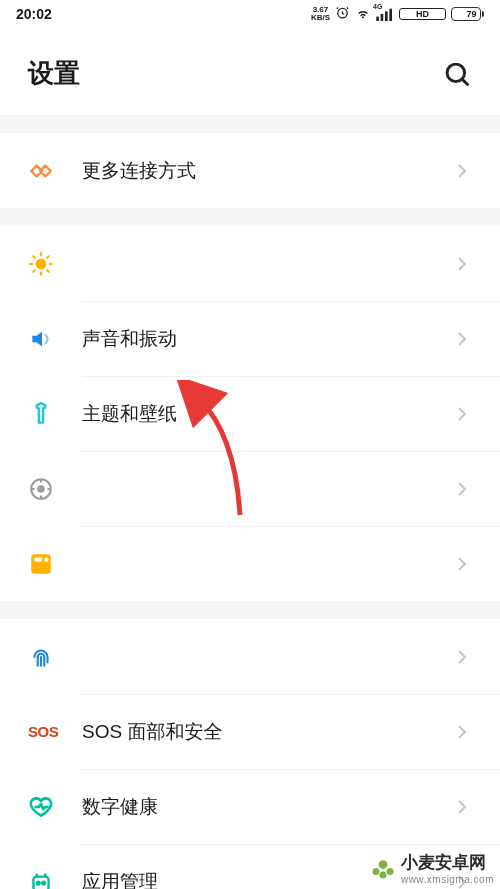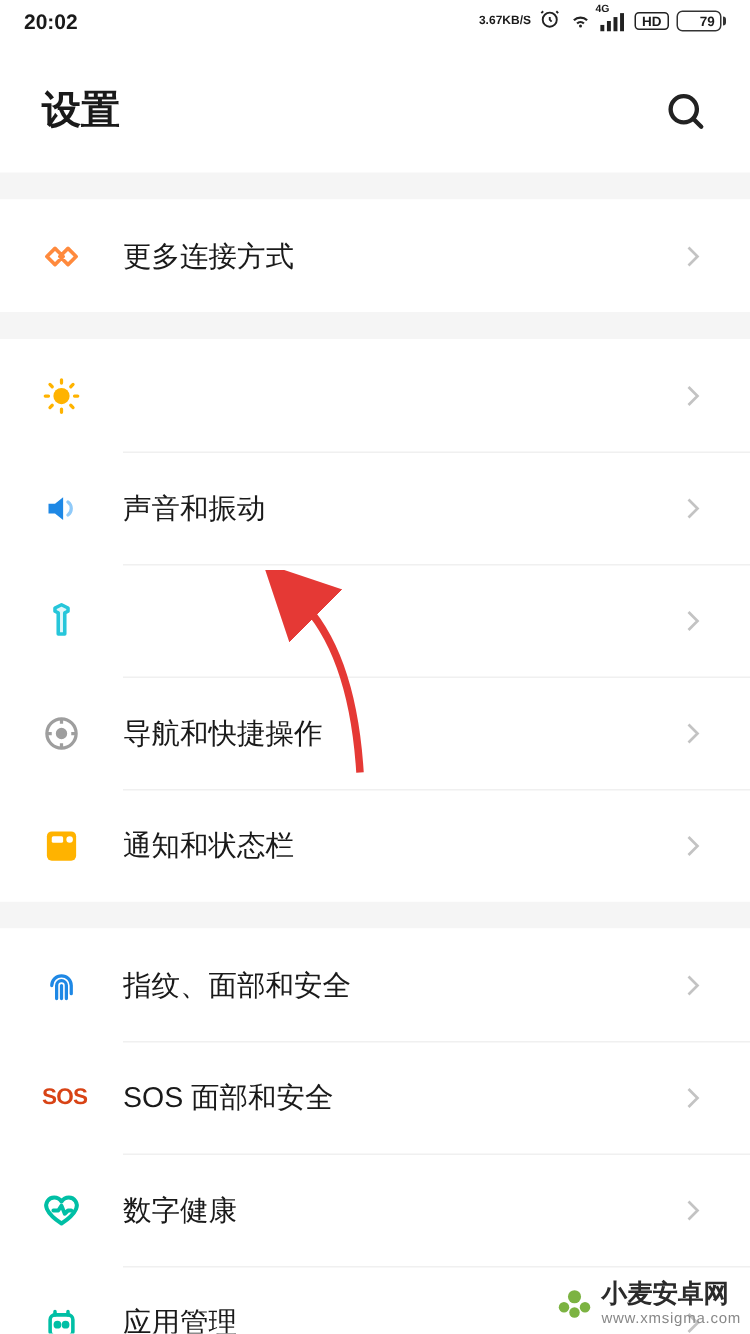--- a/index.html
+++ b/index.html
@@ -3,21 +3,21 @@
   <meta charset="utf-8">
   <style>
     * { margin: 0; padding: 0; box-sizing: border-box; -webkit-font-smoothing: antialiased; }
     html, body { width: 500px; height: 889px; overflow: hidden; }
     body { font-family: -apple-system, "PingFang SC", "Microsoft YaHei", sans-serif; background: #fff; color: #1a1a1a; position: relative; }
 
     
     .status-bar { height: 28px; display: flex; align-items: center; padding: 0 16px; font-size: 14px; font-weight: 600; gap: 34px; }
     .status-left { flex: 0 0 auto; }
     .status-right { margin-left: auto; display: flex; align-items: center; gap: 5px; }
-    .net-speed { display: flex; align-items: center; font-size: 8px; line-height: 1; font-weight: 700; }
+    .net-speed { display: flex; flex-direction: column; align-items: center; font-size: 8px; line-height: 1; font-weight: 700; }
     .bat { display: inline-flex; align-items: center; }
     .bat-body { width: 30px; height: 14px; border: 1.5px solid #333; border-radius: 4px; position: relative; display: flex; align-items: center; justify-content: center; font-size: 9px; font-weight: 700; padding-left: 11px; }
     .bat-tip { width: 2px; height: 6px; background: #333; border-radius: 0 2px 2px 0; margin-left: 1px; }
 
     
     .header { display: flex; align-items: center; padding: 28px 28px 24px; }
     .title { font-size: 26px; font-weight: 600; }
     .search-btn { margin-left: auto; width: 30px; height: 30px; display: flex; align-items: center; justify-content: center; }
 
     
@@ -62,21 +62,21 @@
     </span>
     <span style="position:relative;display:inline-flex">
       <svg viewBox="0 0 20 16" width="18" height="14" fill="#222">
           <rect x="0" y="11" width="3" height="5"></rect>
           <rect x="5" y="8" width="3" height="8"></rect>
           <rect x="10" y="5" width="3" height="11"></rect>
           <rect x="15" y="2" width="3" height="14"></rect>
         </svg>
       <span style="position:absolute;left:-3px;top:-4px;font-size:7px;font-weight:800">4G</span>
     </span>
-    <span style="border:1.4px solid #222;border-radius:3px;padding:0 4px;font-size:9px;font-weight:800;line-height:1.2">HD</span>
+    <span style="border:1.4px solid #222;border-radius:3px;padding:0 16px;font-size:9px;font-weight:800;line-height:1.2">HD</span>
     <span class="bat">
       <span class="bat-body">
           <span>79</span>
         </span>
       <span class="bat-tip"></span>
     </span>
   </div>
 </div>
 
 <div class="header">
@@ -136,68 +136,66 @@
       </svg>
     </span>
 </div>
 
 <div class="item">
   <span class="icon-slot">
     <svg viewBox="0 0 24 24" fill="none" stroke="#26c6da" stroke-width="2.2" stroke-linejoin="round">
         <path d="M8 4l4-2 4 2v2l-2 1v13H10V7L8 6V4z" fill="#e0f7fa"></path>
       </svg>
   </span>
+  <span class="label">主题和壁纸</span>
   <span class="chev">
       <svg viewBox="0 0 10 16" fill="none" stroke="#555" stroke-width="1.8">
         <path d="M2 2l6 6-6 6"></path>
       </svg>
     </span>
 </div>
 
 <div class="item">
   <span class="icon-slot">
     <svg viewBox="0 0 24 24" fill="none" stroke="#9e9e9e" stroke-width="2">
         <circle cx="12" cy="12" r="9"></circle>
         <circle cx="12" cy="12" r="2.5" fill="#9e9e9e"></circle>
         <path d="M12 3v3M12 18v3M3 12h3M18 12h3"></path>
       </svg>
   </span>
-  <span class="label">导航和快捷操作</span>
   <span class="chev">
       <svg viewBox="0 0 10 16" fill="none" stroke="#555" stroke-width="1.8">
         <path d="M2 2l6 6-6 6"></path>
       </svg>
     </span>
 </div>
 
 <div class="item">
   <span class="icon-slot">
     <svg viewBox="0 0 24 24">
         <rect x="3" y="3" width="18" height="18" rx="3" fill="#ffb300"></rect>
         <rect x="6" y="6" width="7" height="4" rx="1" fill="#fff"></rect>
         <circle cx="17" cy="8" r="2" fill="#fff"></circle>
       </svg>
   </span>
-  <span class="label">通知和状态栏</span>
   <span class="chev">
       <svg viewBox="0 0 10 16" fill="none" stroke="#555" stroke-width="1.8">
         <path d="M2 2l6 6-6 6"></path>
       </svg>
     </span>
 </div>
 
 <div class="group-gap"></div>
 
 <div class="item">
   <span class="icon-slot">
     <svg viewBox="0 0 24 24" fill="none" stroke="#1e88e5" stroke-width="2" stroke-linecap="round">
         <path d="M6 12a6 6 0 0112 0v5M9 20v-8a3 3 0 016 0v8M12 20v-8"></path>
       </svg>
   </span>
-  <span class="label">指纹、面部和安全</span>
   <span class="chev">
       <svg viewBox="0 0 10 16" fill="none" stroke="#555" stroke-width="1.8">
         <path d="M2 2l6 6-6 6"></path>
       </svg>
     </span>
 </div>
 
 <div class="item">
   <span class="icon-slot">
       <span class="sos">SOS</span>

